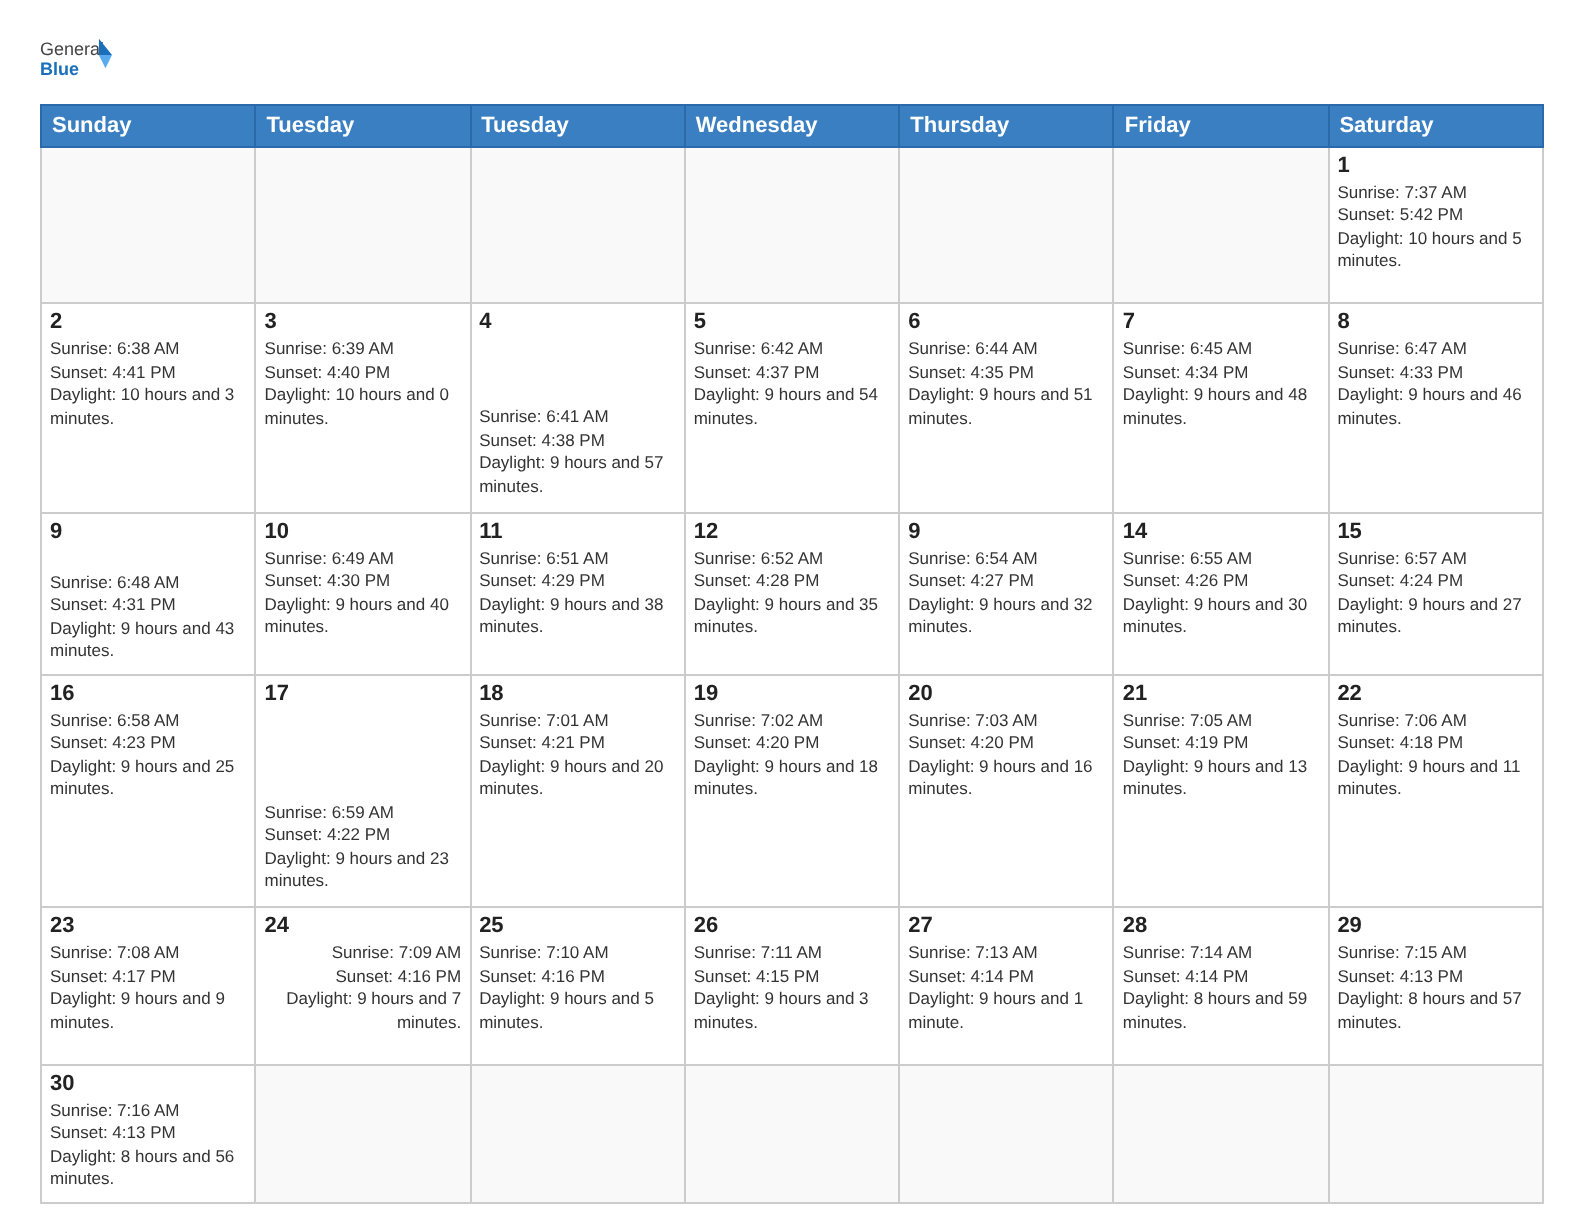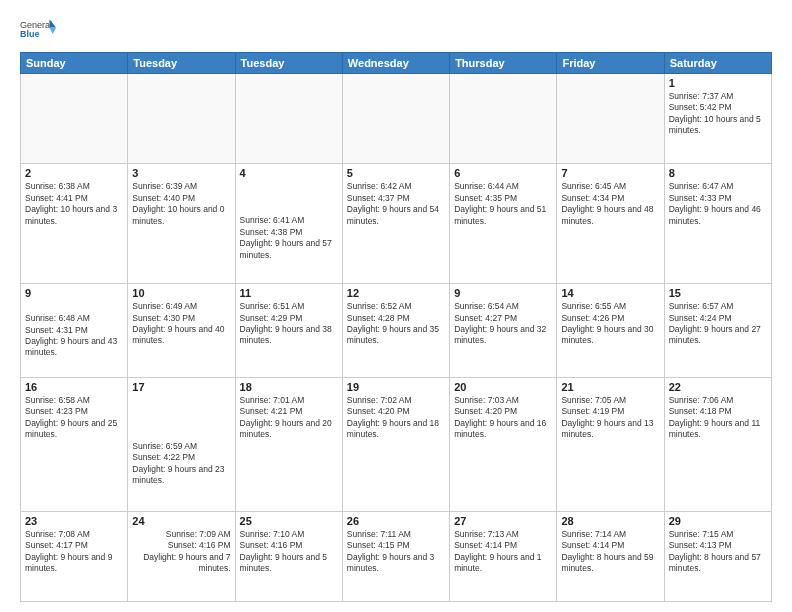--- a/index.html
+++ b/index.html
@@ -302,15 +302,29 @@
 Sunset: 4:14 PM
 Daylight: 8 hours and 59 minutes.</div>
           </td>
           <td>
             <span class="day-number">29</span>
             <div class="day-info" style="white-space: pre-line;">Sunrise: 7:15 AM
 Sunset: 4:13 PM
 Daylight: 8 hours and 57 minutes.</div>
           </td>
         </tr>
+        <tr class="last-row">
+          <td>
+            <span class="day-number">30</span>
+            <div class="day-info" style="white-space: pre-line;">Sunrise: 7:16 AM
+Sunset: 4:13 PM
+Daylight: 8 hours and 56 minutes.</div>
+          </td>
+          <td class="empty-cell"></td>
+          <td class="empty-cell"></td>
+          <td class="empty-cell"></td>
+          <td class="empty-cell"></td>
+          <td class="empty-cell"></td>
+          <td class="empty-cell"></td>
+        </tr>
       </tbody>
   </table>
 </div>
 
 </body></html>

